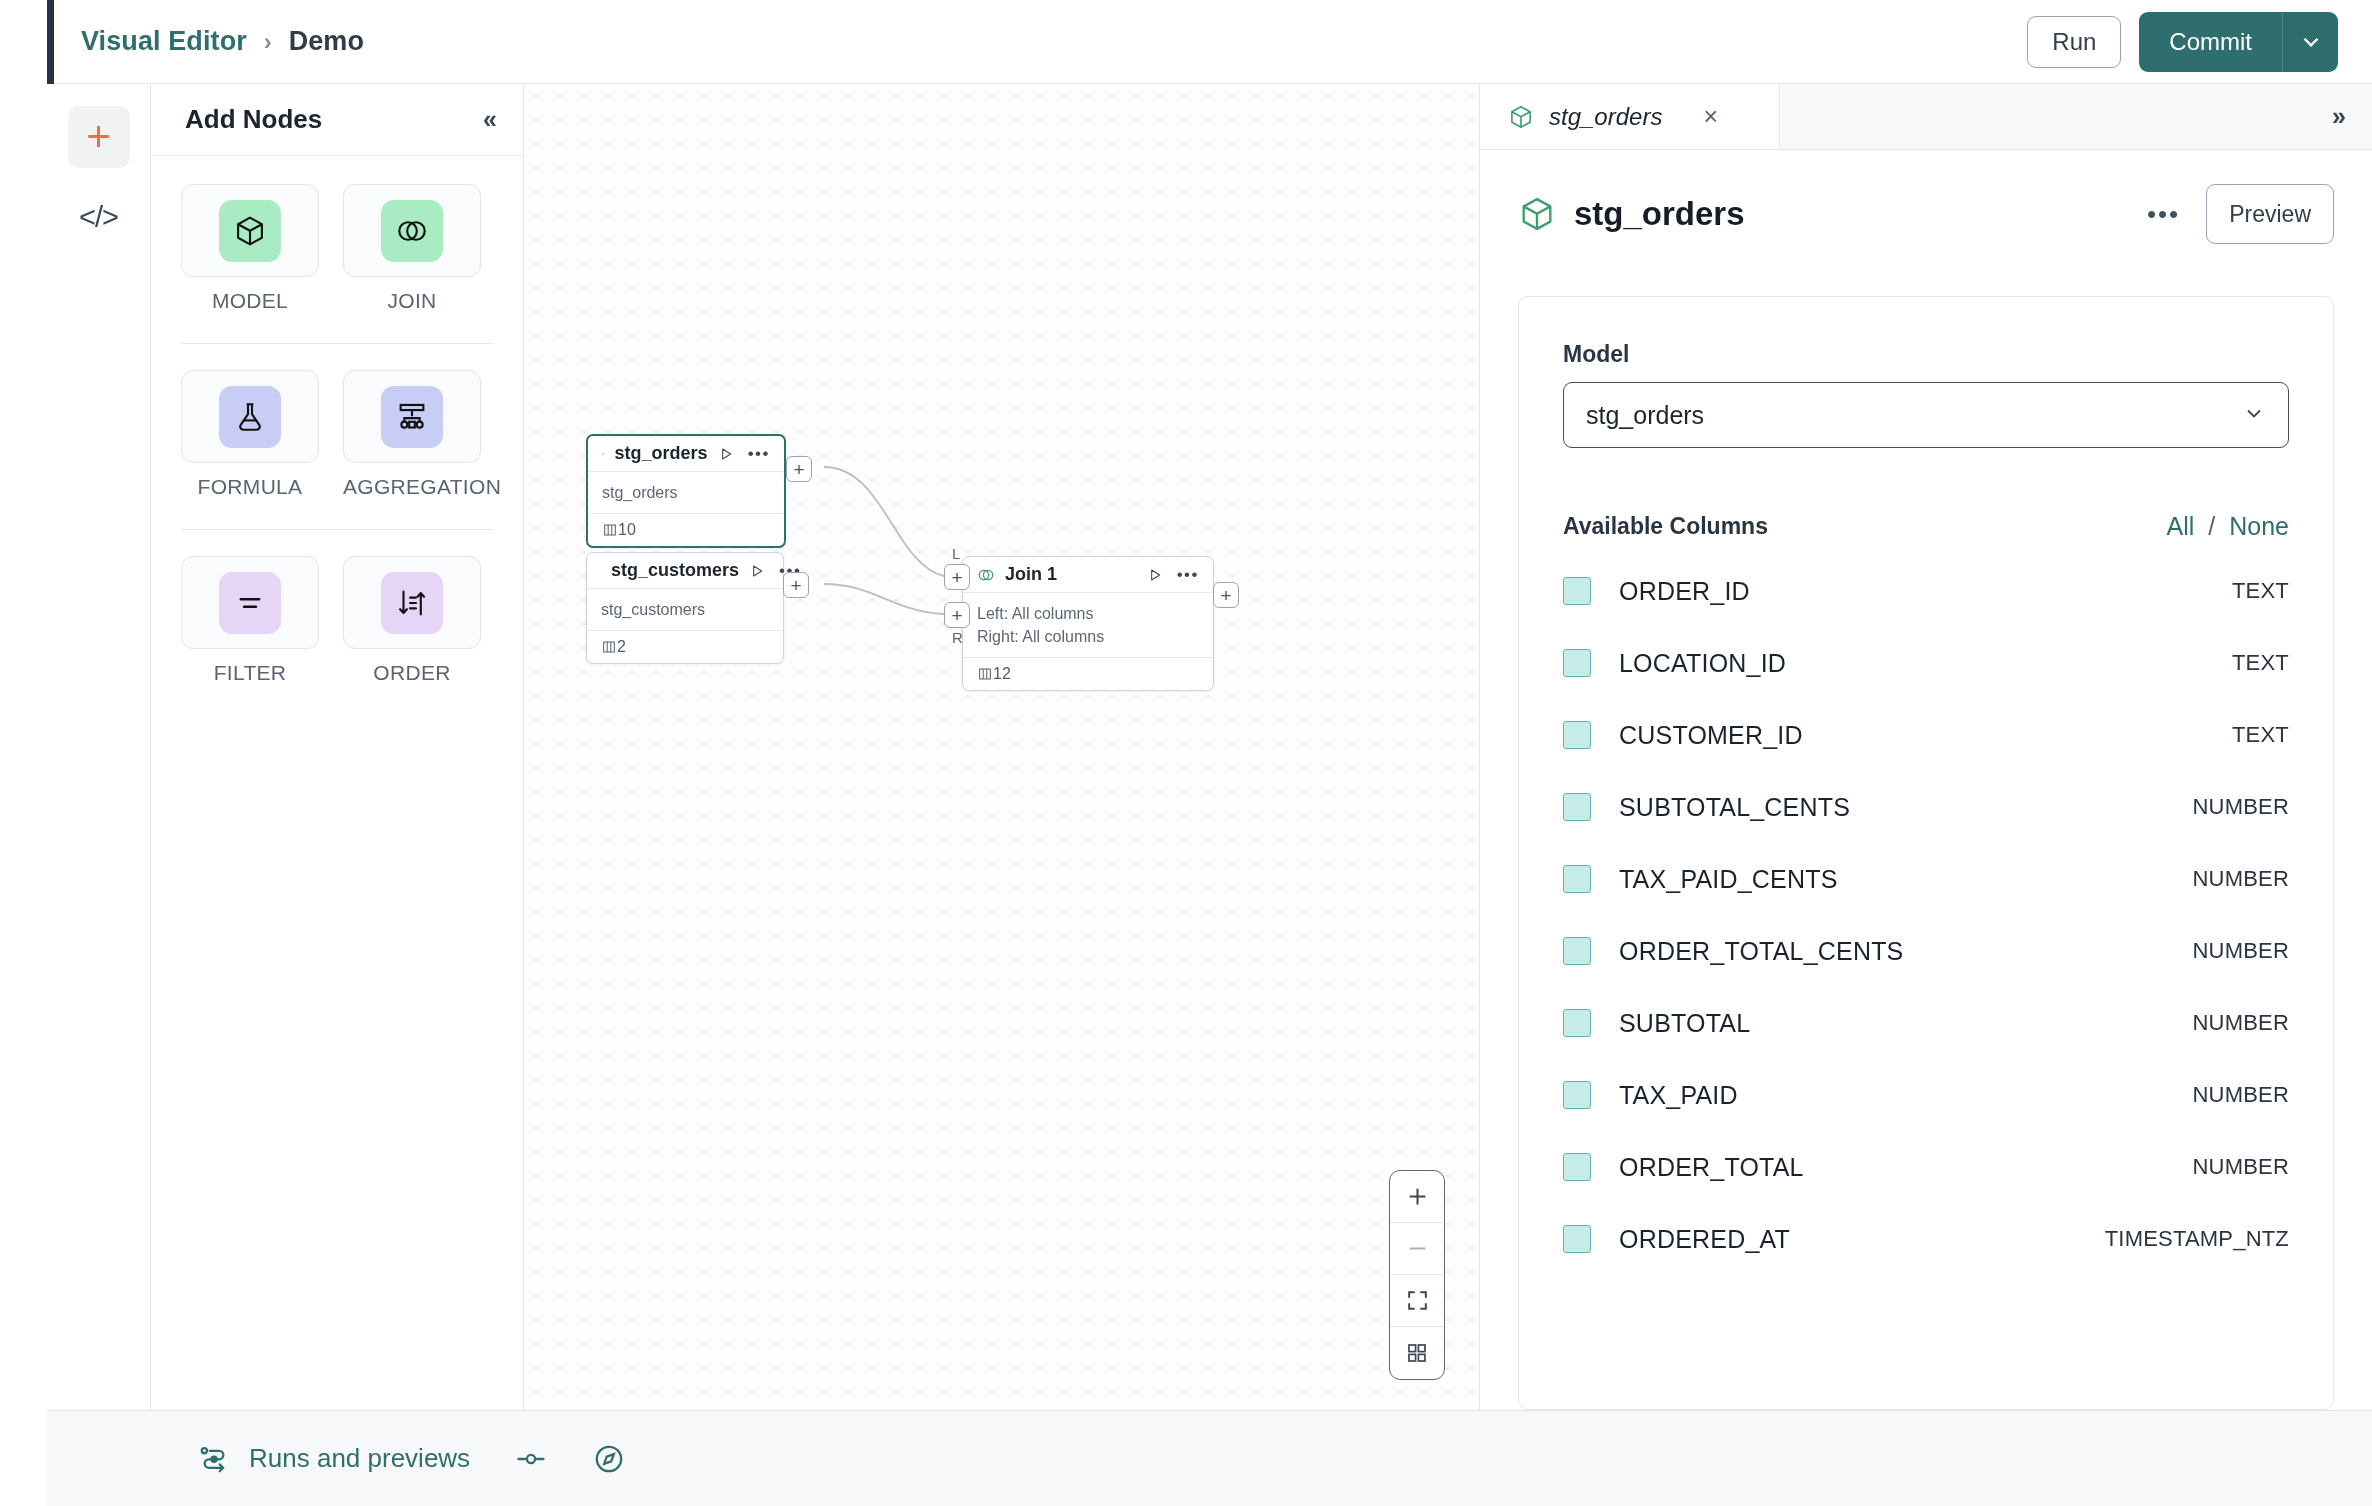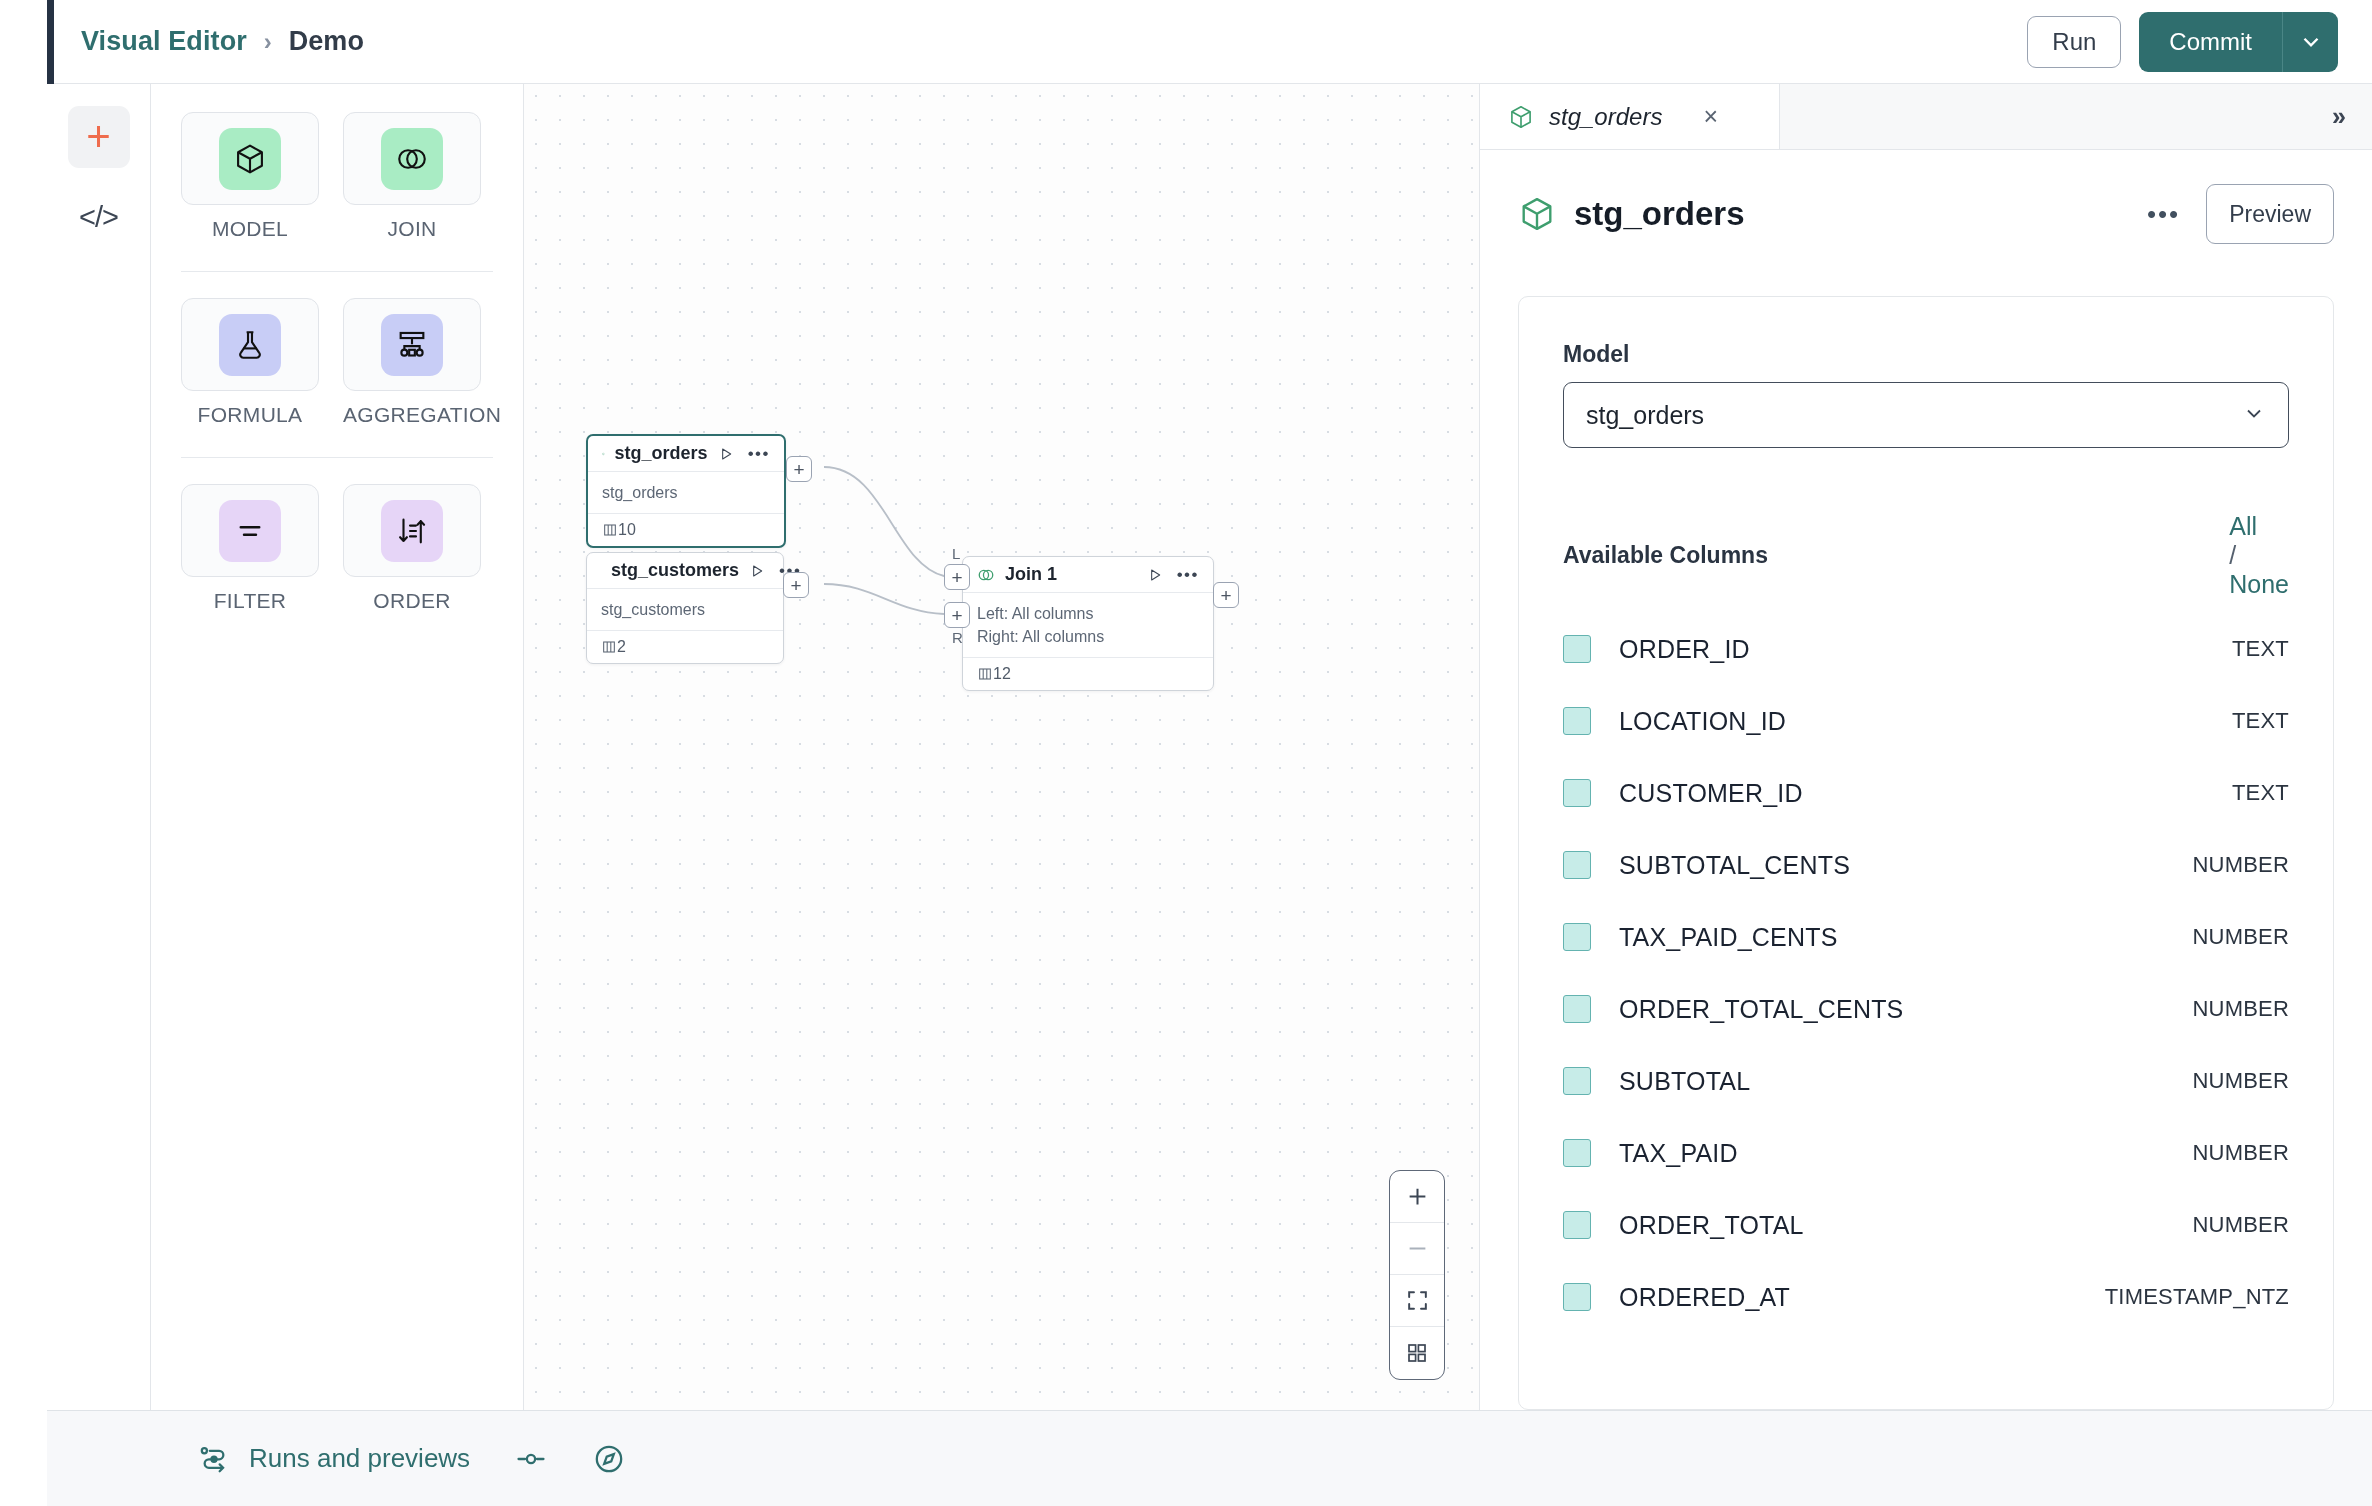--- a/index.html
+++ b/index.html
@@ -160,21 +160,21 @@
   .field-label { font-size: 23px; font-weight: bold; color: #2a3442; margin-bottom: 14px; }
   .select {
     height: 66px; border: 1.5px solid #434d5b; border-radius: 9px;
     display: flex; align-items: center; padding: 0 22px; cursor: pointer;
   }
   .select-value { font-size: 25px; color: #1d242e; }
   .select-caret { margin-left: auto; color: #3c4654; }
 
   .cols-head { display: flex; align-items: center; margin-top: 64px; margin-bottom: 14px; }
   .cols-title { font-size: 23px; font-weight: bold; color: #2a3442; }
-  .cols-links { margin-left: auto; display: flex; font-size: 25px; flex-direction: column; }
+  .cols-links { margin-left: auto; display: flex; align-items: center; gap: 14px; font-size: 25px; }
   .link { color: #2f6e6e; cursor: pointer; }
   .slash { color: #55606e; }
 
   .col-row { display: flex; align-items: center; height: 72px; }
   .chk {
     width: 28px; height: 28px; border: 1.5px solid #64b3b0; border-radius: 3px;
     background: #c7ece8; cursor: pointer;
   }
   .col-name { font-size: 25px; color: #1a2230; margin-left: 28px; letter-spacing: .2px; }
   .col-type { margin-left: auto; font-size: 22px; color: #2b3440; letter-spacing: .2px; }
@@ -217,20 +217,24 @@
     <div class="rail">
       <div class="rail-btn active">
         <span class="rail-plus">+</span>
       </div>
       <div class="rail-btn">
         <span class="rail-code">&lt;/&gt;</span>
       </div>
     </div>
 
     <div class="palette">
+      <div class="palette-head">
+        <span class="palette-title">Add Nodes</span>
+        <span class="palette-collapse">«</span>
+      </div>
       <div class="palette-body">
 
         <div class="pgrid">
           <div class="pitem">
             <div class="ptile">
               <div class="pico" style="background:#a9ecc4">
                 <svg width="34" height="34" viewBox="0 0 24 24" fill="none" stroke="#111" stroke-width="1.5" stroke-linejoin="round">
                     <path d="M12 2.6 20.4 7.2v9.6L12 21.4 3.6 16.8V7.2z"></path>
                     <path d="M3.6 7.2 12 11.8l8.4-4.6M12 11.8v9.6"></path>
                   </svg>

